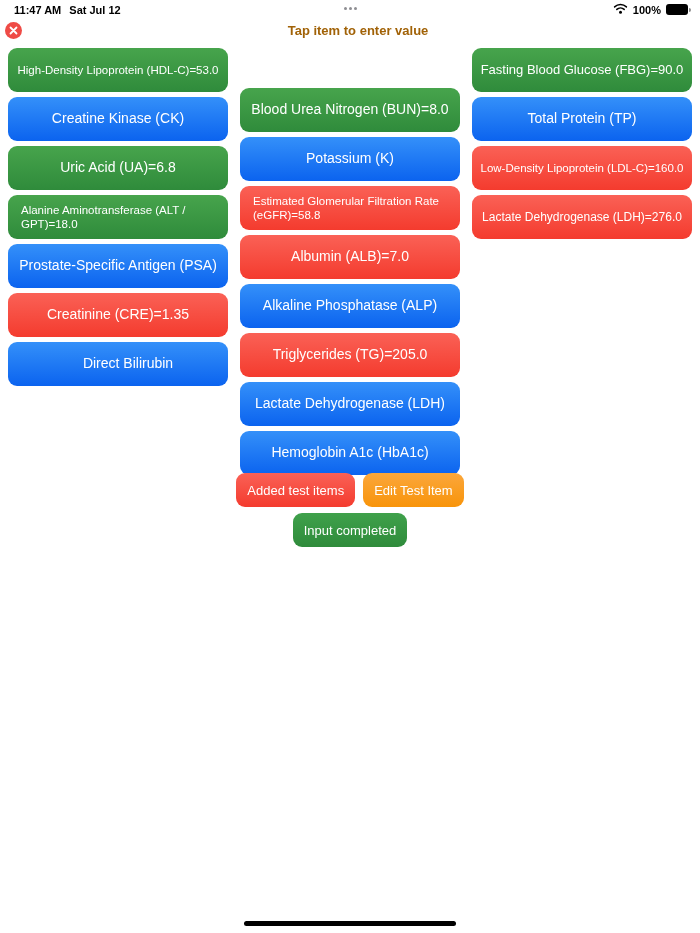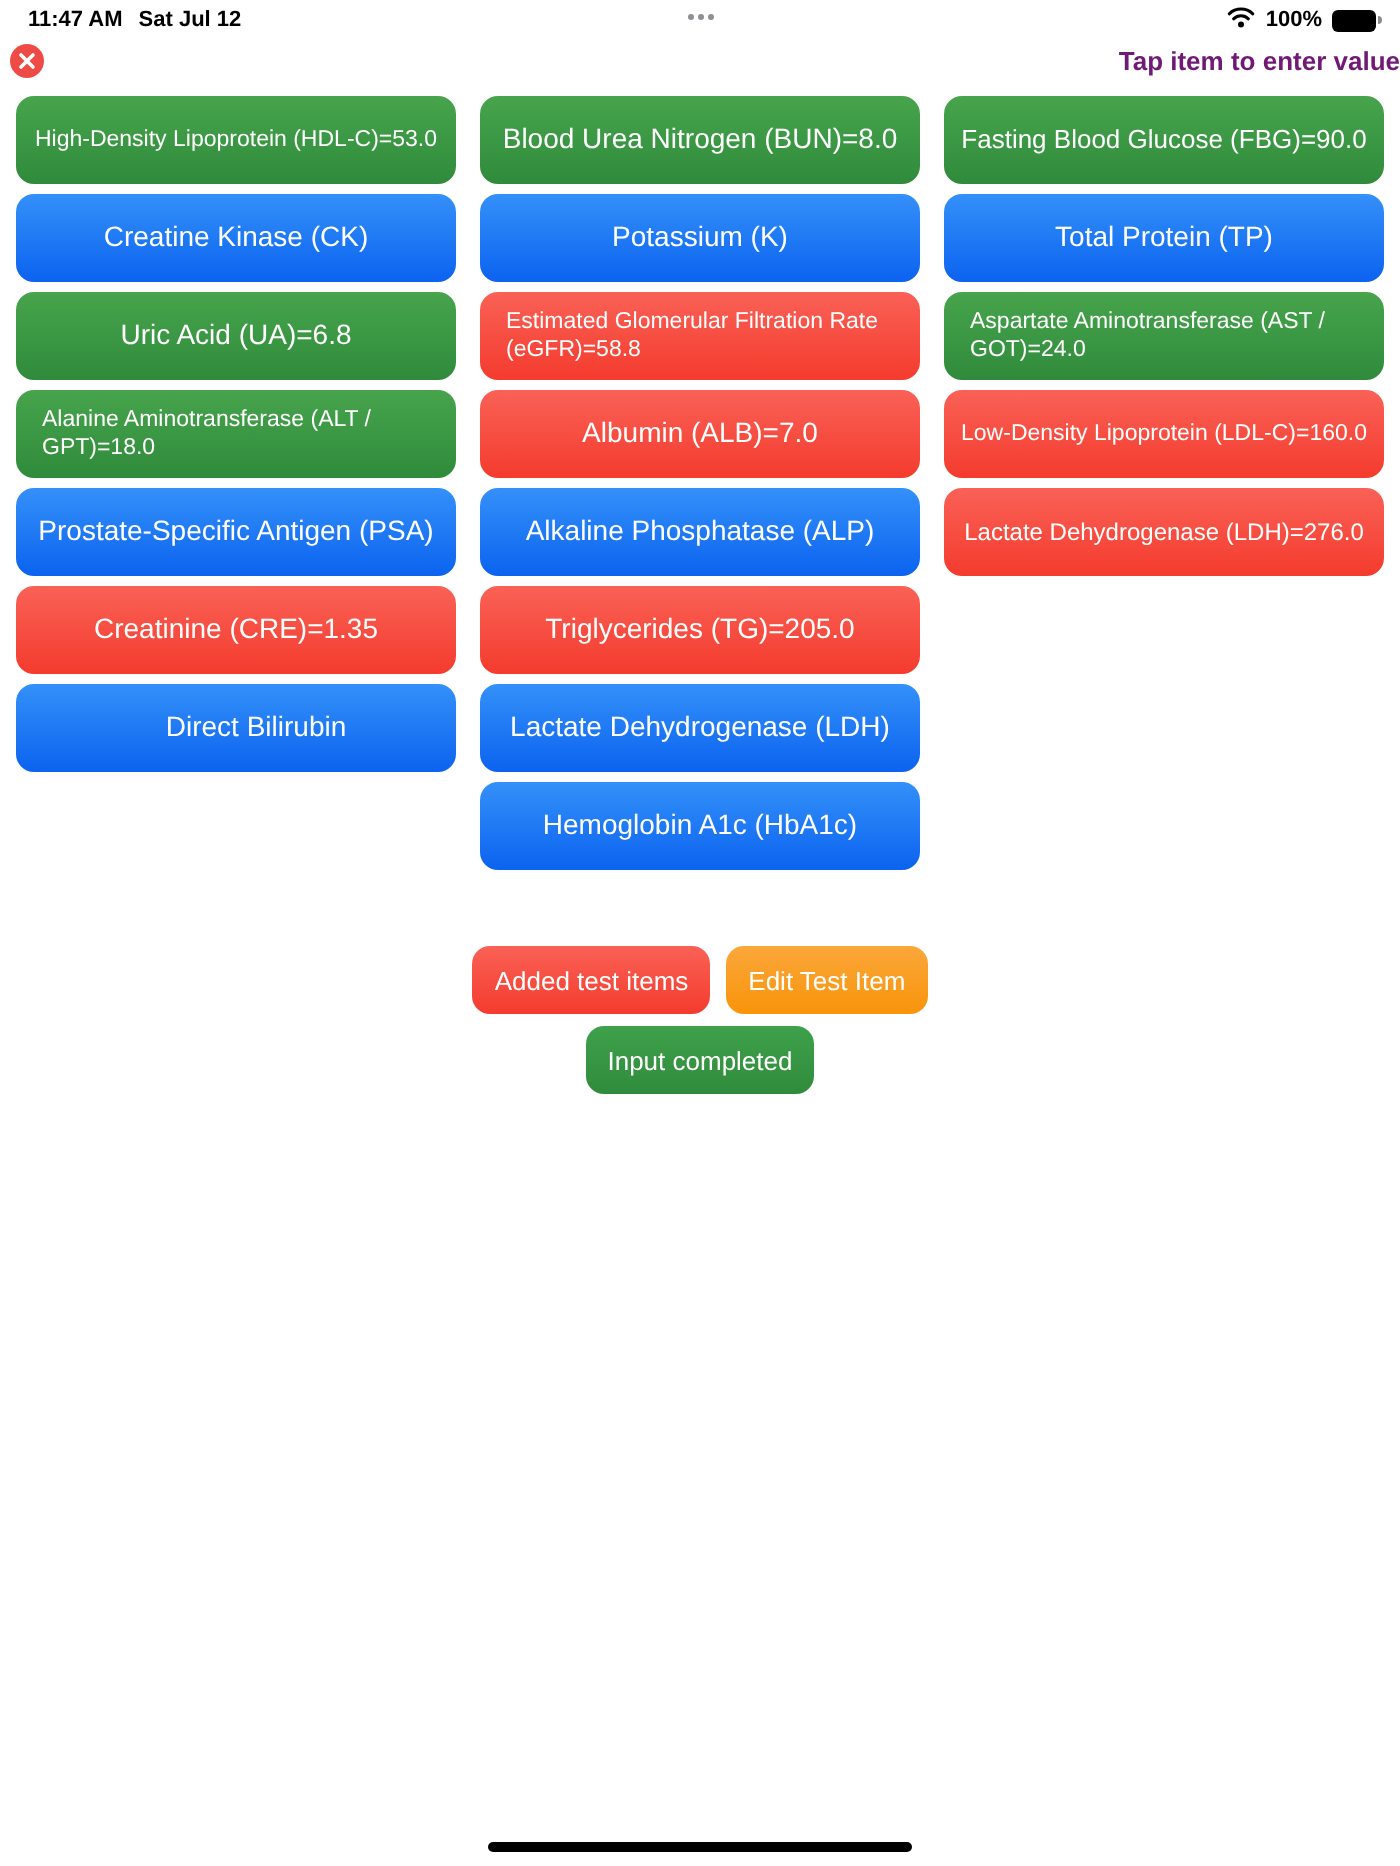--- a/index.html
+++ b/index.html
@@ -11,21 +11,21 @@
   .status-bar{position:absolute;top:0;left:0;width:700px;height:20px;}
   .status-left{position:absolute;left:14px;top:4px;font-size:11px;font-weight:700;color:#000;display:flex;gap:8px;}
   .status-dots{position:absolute;left:0;right:0;top:7px;display:flex;justify-content:center;gap:2px;}
   .status-dots i{width:3px;height:3px;border-radius:50%;background:#8e8e93;display:block;}
   .status-right{position:absolute;right:12px;top:3px;display:flex;align-items:center;gap:5px;font-size:11px;font-weight:700;color:#000;}
   .battery{position:relative;width:22px;height:11px;background:#000;border-radius:3px;}
   .battery:after{content:"";position:absolute;right:-3px;top:3.5px;width:2px;height:4px;background:rgba(0,0,0,.45);border-radius:0 2px 2px 0;}
   
   .close-btn{position:absolute;left:5px;top:22px;width:17px;height:17px;border:none;padding:0;
     border-radius:50%;background:#ef4b46;display:flex;align-items:center;justify-content:center;cursor:pointer;}
-  .page-title{position:absolute;left:0;right:0;top:23px;text-align:right;font-size:13px;font-weight:700;color:#701a75;padding-left:16px;}
+  .page-title{position:absolute;left:0;right:0;top:23px;text-align:center;font-size:13px;font-weight:700;color:#a16207;padding-left:16px;}
   
   #grid .col{position:absolute;top:48px;width:220px;}
   #grid .col:nth-child(1){left:8px;}
   #grid .col:nth-child(2){left:240px;}
   #grid .col:nth-child(3){left:472px;}
   .btn{
     height:44px;margin-bottom:5px;border-radius:9px;display:flex;align-items:center;justify-content:center;
     padding:0 8px;box-sizing:border-box;cursor:pointer;
   }
   .btn .lbl{display:block;width:100%;text-align:center;color:#fff;font-size:14px;white-space:nowrap;overflow:hidden;line-height:1.25;}
@@ -97,21 +97,21 @@
           <span class="lbl">Prostate-Specific Antigen (PSA)</span>
         </div>
         <div class="btn" style="background: linear-gradient(rgb(250, 97, 86), rgb(244, 59, 46));">
           <span class="lbl">Creatinine (CRE)=1.35</span>
         </div>
         <div class="btn" style="background: linear-gradient(rgb(52, 144, 249), rgb(11, 99, 239)); padding-left: 28px;">
           <span class="lbl">Direct Bilirubin</span>
         </div>
       </div>
       <div class="col">
-        <div class="btn" style="background: linear-gradient(rgb(71, 164, 76), rgb(47, 139, 59));">
+        <div class="btn" style="background: linear-gradient(rgb(71, 164, 76), rgb(47, 139, 59)); margin-top: 40px;">
           <span class="lbl">Blood Urea Nitrogen (BUN)=8.0</span>
         </div>
         <div class="btn" style="background: linear-gradient(rgb(52, 144, 249), rgb(11, 99, 239));">
           <span class="lbl">Potassium (K)</span>
         </div>
         <div class="btn wrap" style="background: linear-gradient(rgb(250, 97, 86), rgb(244, 59, 46));">
           <span class="lbl">Estimated Glomerular Filtration Rate
 (eGFR)=58.8</span>
         </div>
         <div class="btn" style="background: linear-gradient(rgb(250, 97, 86), rgb(244, 59, 46));">
@@ -130,24 +130,20 @@
           <span class="lbl">Hemoglobin A1c (HbA1c)</span>
         </div>
       </div>
       <div class="col">
         <div class="btn" style="background: linear-gradient(rgb(71, 164, 76), rgb(47, 139, 59));">
           <span class="lbl" style="font-size: 13px;">Fasting Blood Glucose (FBG)=90.0</span>
         </div>
         <div class="btn" style="background: linear-gradient(rgb(52, 144, 249), rgb(11, 99, 239));">
           <span class="lbl">Total Protein (TP)</span>
         </div>
-        <div class="btn wrap" style="background: linear-gradient(rgb(71, 164, 76), rgb(47, 139, 59));">
-          <span class="lbl">Aspartate Aminotransferase (AST /
-GOT)=24.0</span>
-        </div>
         <div class="btn" style="background: linear-gradient(rgb(250, 97, 86), rgb(244, 59, 46));">
           <span class="lbl" style="font-size: 11.5px;">Low-Density Lipoprotein (LDL-C)=160.0</span>
         </div>
         <div class="btn" style="background: linear-gradient(rgb(250, 97, 86), rgb(244, 59, 46));">
           <span class="lbl" style="font-size: 12px;">Lactate Dehydrogenase (LDH)=276.0</span>
         </div>
       </div>
     </div>
 
   <div class="actions" id="actions1">

